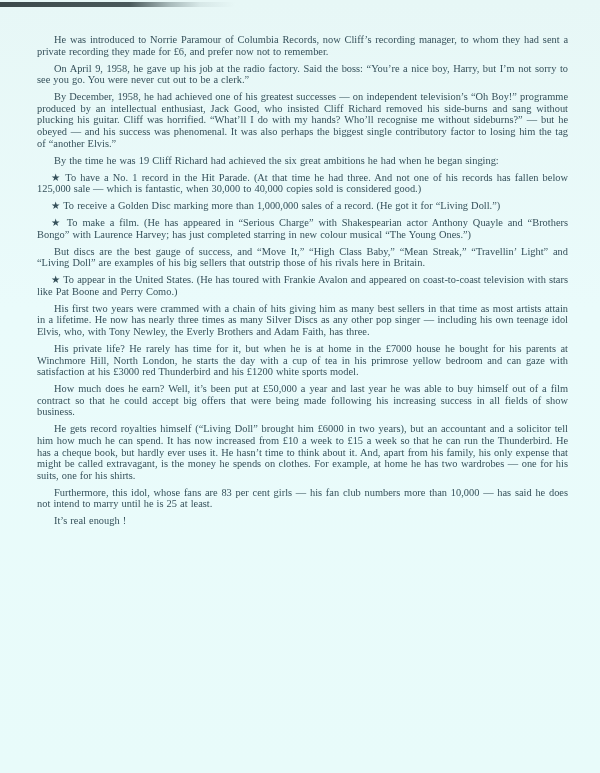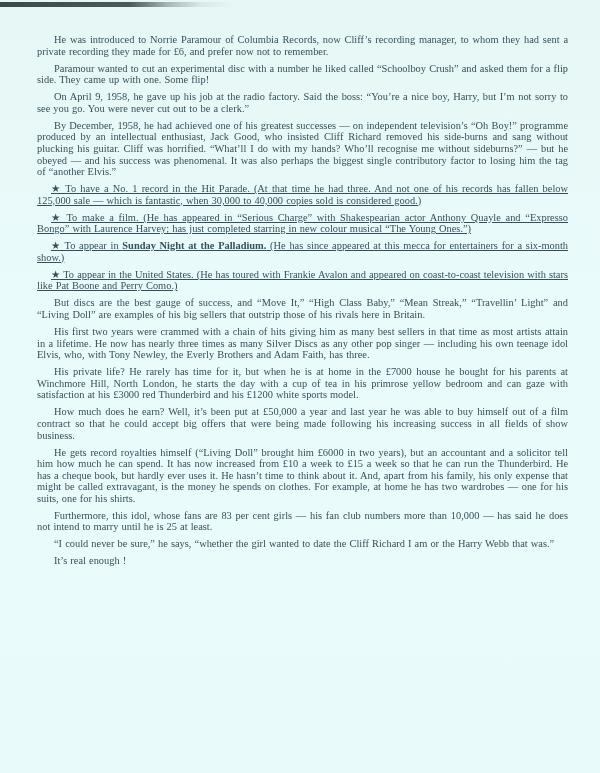--- a/index.html
+++ b/index.html
@@ -42,42 +42,40 @@
     line-height: 11.6px;
     text-align: justify;
     word-spacing: 0.5px;
   }
   .text-block p.para {
     margin: 0 0 5.4px 0;
     text-indent: 17px;
   }
   .text-block p.para.star {
     text-indent: 14px;
-    text-decoration: underline;
   }
   .text-block p.para b {
     font-weight: bold;
   }
 </style>
 </head>
 <body>
 
 <div class="scan-page">
   <div class="edge-artifact"></div>
   <div class="text-block">
       <p class="para">He was introduced to Norrie Paramour of Columbia Records, now Cliff’s recording manager, to whom they had sent a private recording they made for £6, and prefer now not to remember.</p>
-      <p class="para">Paramour wanted to cut an experimental disc with a number he liked called “Schoolboy Crush” and asked them for a flip side.  They came up with one.  Some flip!</p>
       <p class="para">On April 9, 1958, he gave up his job at the radio factory.  Said the boss: “You’re a nice boy, Harry, but I’m not sorry to see you go.  You were never cut out to be a clerk.”</p>
       <p class="para">By December, 1958, he had achieved one of his greatest successes — on independent television’s “Oh Boy!” programme produced by an intellectual enthusiast, Jack Good, who insisted Cliff Richard removed his side-burns and sang without plucking his guitar.  Cliff was horrified.  “What’ll I do with my hands?  Who’ll recognise me without sideburns?” — but he obeyed — and his success was phenomenal.  It was also perhaps the biggest single contributory factor to losing him the tag of “another Elvis.”</p>
+      <p class="para">By the time he was 19 Cliff Richard had achieved the six great ambitions he had when he began singing:</p>
       <p class="para star">★  To have a No. 1 record in the Hit Parade.  (At that time he had three.  And not one of his records has fallen below 125,000 sale — which is fantastic, when 30,000 to 40,000 copies sold is considered good.)</p>
-      <p class="para star">★  To make a film.  (He has appeared in “Serious Charge” with Shakespearian actor Anthony Quayle and “Expresso Bongo” with Laurence Harvey; has just completed starring in new colour musical “The Young Ones.”)</p>
-      <p class="para star">★  To appear in <b>Sunday Night at the Palladium.</b>  (He has since appeared at this mecca for entertainers for a six-month show.)</p>
+      <p class="para star">★  To receive a Golden Disc marking more than 1,000,000 sales of a record.  (He got it for “Living Doll.”)</p>
+      <p class="para star">★  To make a film.  (He has appeared in “Serious Charge” with Shakespearian actor Anthony Quayle and “Brothers Bongo” with Laurence Harvey; has just completed starring in new colour musical “The Young Ones.”)</p>
+      <p class="para">But discs are the best gauge of success, and “Move It,” “High Class Baby,” “Mean Streak,” “Travellin’ Light” and “Living Doll” are examples of his big sellers that outstrip those of his rivals here in Britain.</p>
       <p class="para star">★  To appear in the United States.  (He has toured with Frankie Avalon and appeared on coast-to-coast television with stars like Pat Boone and Perry Como.)</p>
-      <p class="para">But discs are the best gauge of success, and “Move It,” “High Class Baby,” “Mean Streak,” “Travellin’ Light” and “Living Doll” are examples of his big sellers that outstrip those of his rivals here in Britain.</p>
       <p class="para">His first two years were crammed with a chain of hits giving him as many best sellers in that time as most artists attain in a lifetime.  He now has nearly three times as many Silver Discs as any other pop singer — including his own teenage idol Elvis, who, with Tony Newley, the Everly Brothers and Adam Faith, has three.</p>
       <p class="para">His private life?  He rarely has time for it, but when he is at home in the £7000 house he bought for his parents at Winchmore Hill, North London, he starts the day with a cup of tea in his primrose yellow bedroom and can gaze with satisfaction at his £3000 red Thunderbird and his £1200 white sports model.</p>
       <p class="para">How much does he earn?  Well, it’s been put at £50,000 a year and last year he was able to buy himself out of a film contract so that he could accept big offers that were being made following his increasing success in all fields of show business.</p>
       <p class="para">He gets record royalties himself (“Living Doll” brought him £6000 in two years), but an accountant and a solicitor tell him how much he can spend.  It has now increased from £10 a week to £15 a week so that he can run the Thunderbird.  He has a cheque book, but hardly ever uses it.  He hasn’t time to think about it. And, apart from his family, his only expense that might be called extravagant, is the money he spends on clothes.  For example, at home he has two wardrobes — one for his suits, one for his shirts.</p>
       <p class="para">Furthermore, this idol, whose fans are 83 per cent girls — his fan club numbers more than 10,000 — has said he does not intend to marry until he is 25 at least.</p>
-      <p class="para">“I could never be sure,” he says, “whether the girl wanted to date the Cliff Richard I am or the Harry Webb that was.”</p>
       <p class="para">It’s real enough !</p>
     </div>
 </div>
 
 </body></html>

